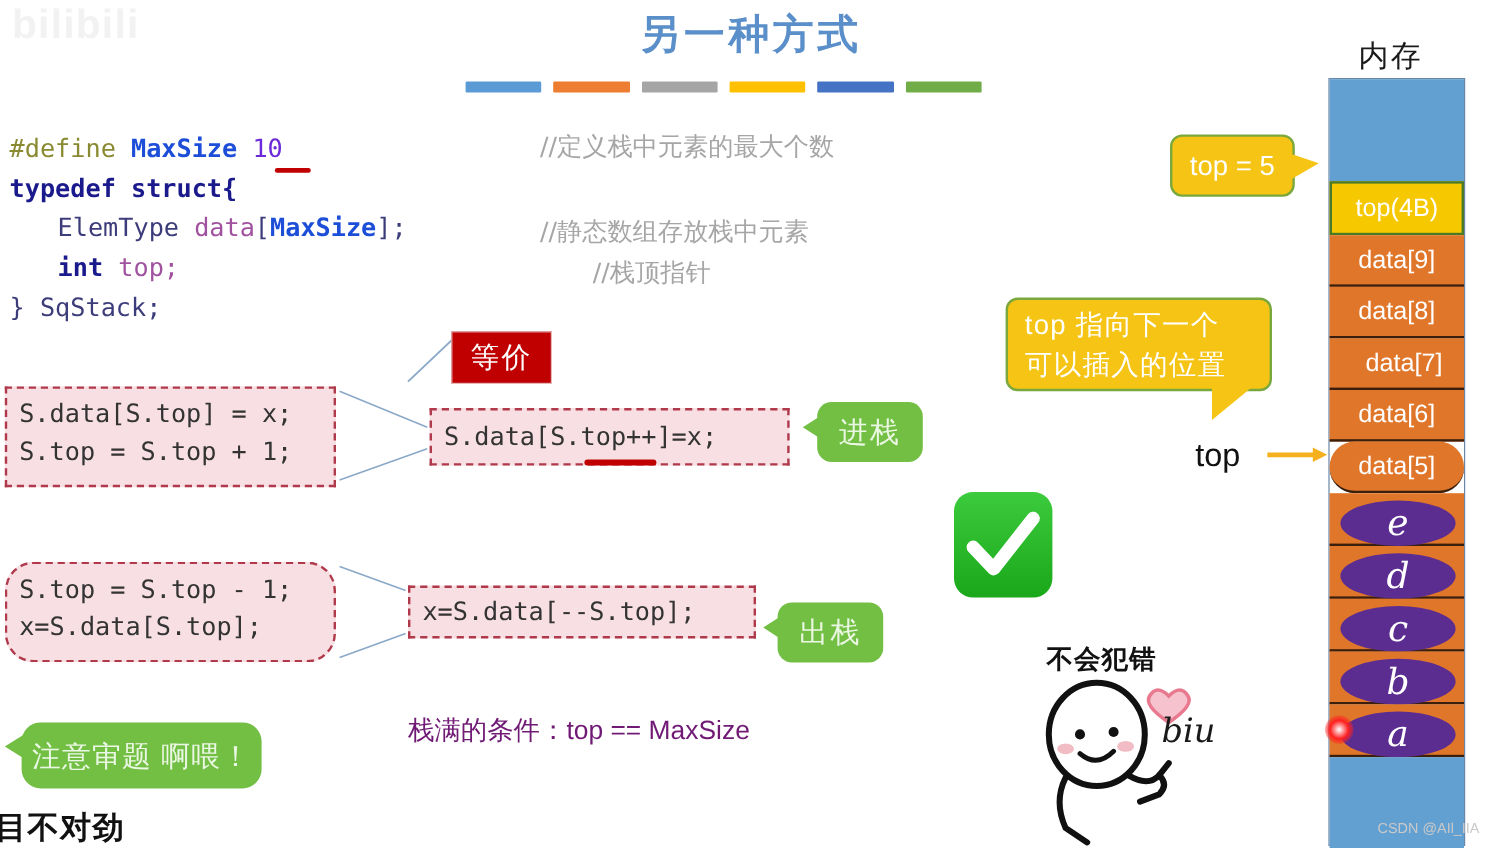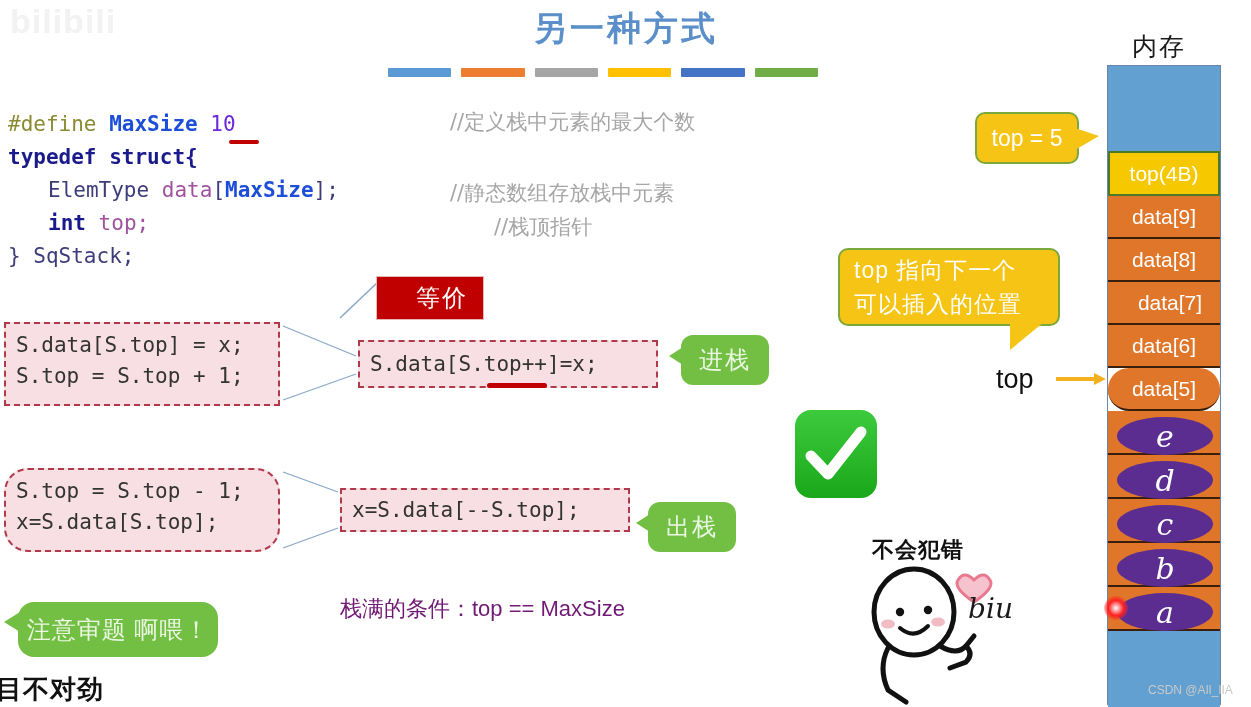--- a/index.html
+++ b/index.html
@@ -77,21 +77,20 @@
     background:#c00000;border-radius:3px;
   }
 
   
   #equiv-label{
     left:376px;top:276px;width:82px;height:42px;
     background:#c00000;border:1px solid #e6b8b8;
     color:#ffffff;font-size:24px;
     display:flex;align-items:center;justify-content:center;
     letter-spacing:2px;
-    padding-left:24px;
   }
 
   
   .greenbubble{
     background:#72bf44;color:#eaf7e2;
     border-radius:12px;
     display:flex;align-items:center;justify-content:center;
     font-size:24px;letter-spacing:2px;
   }
   .greenbubble::before{

